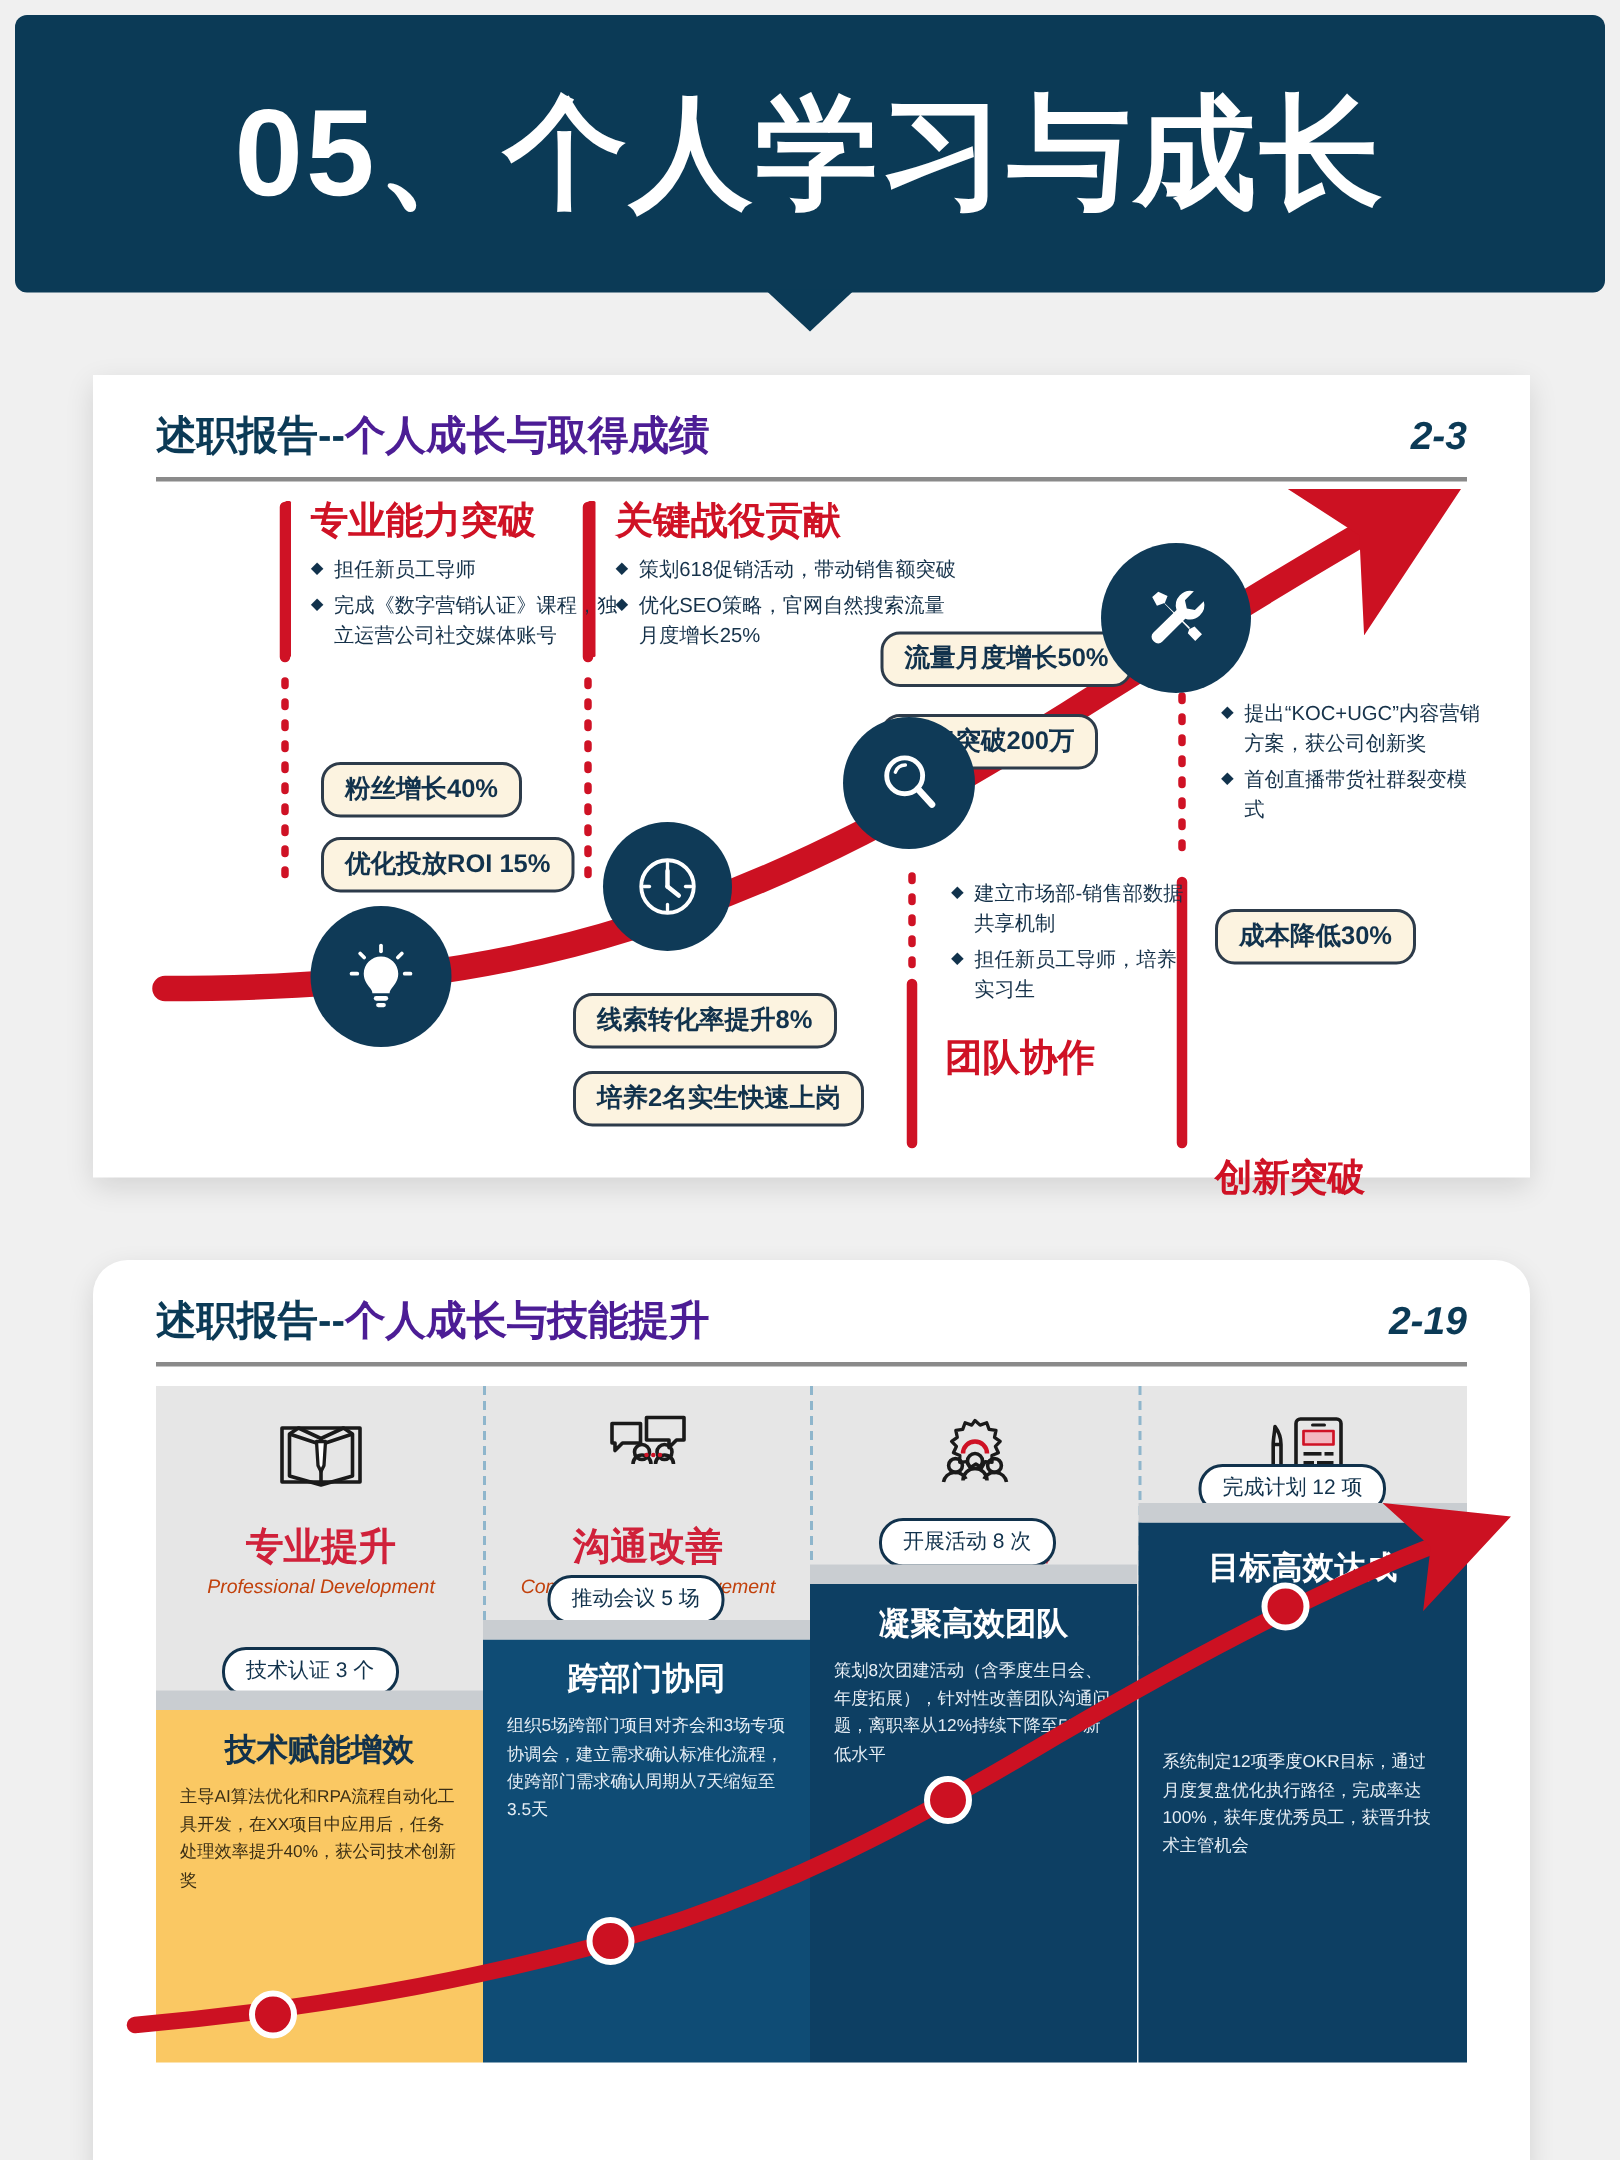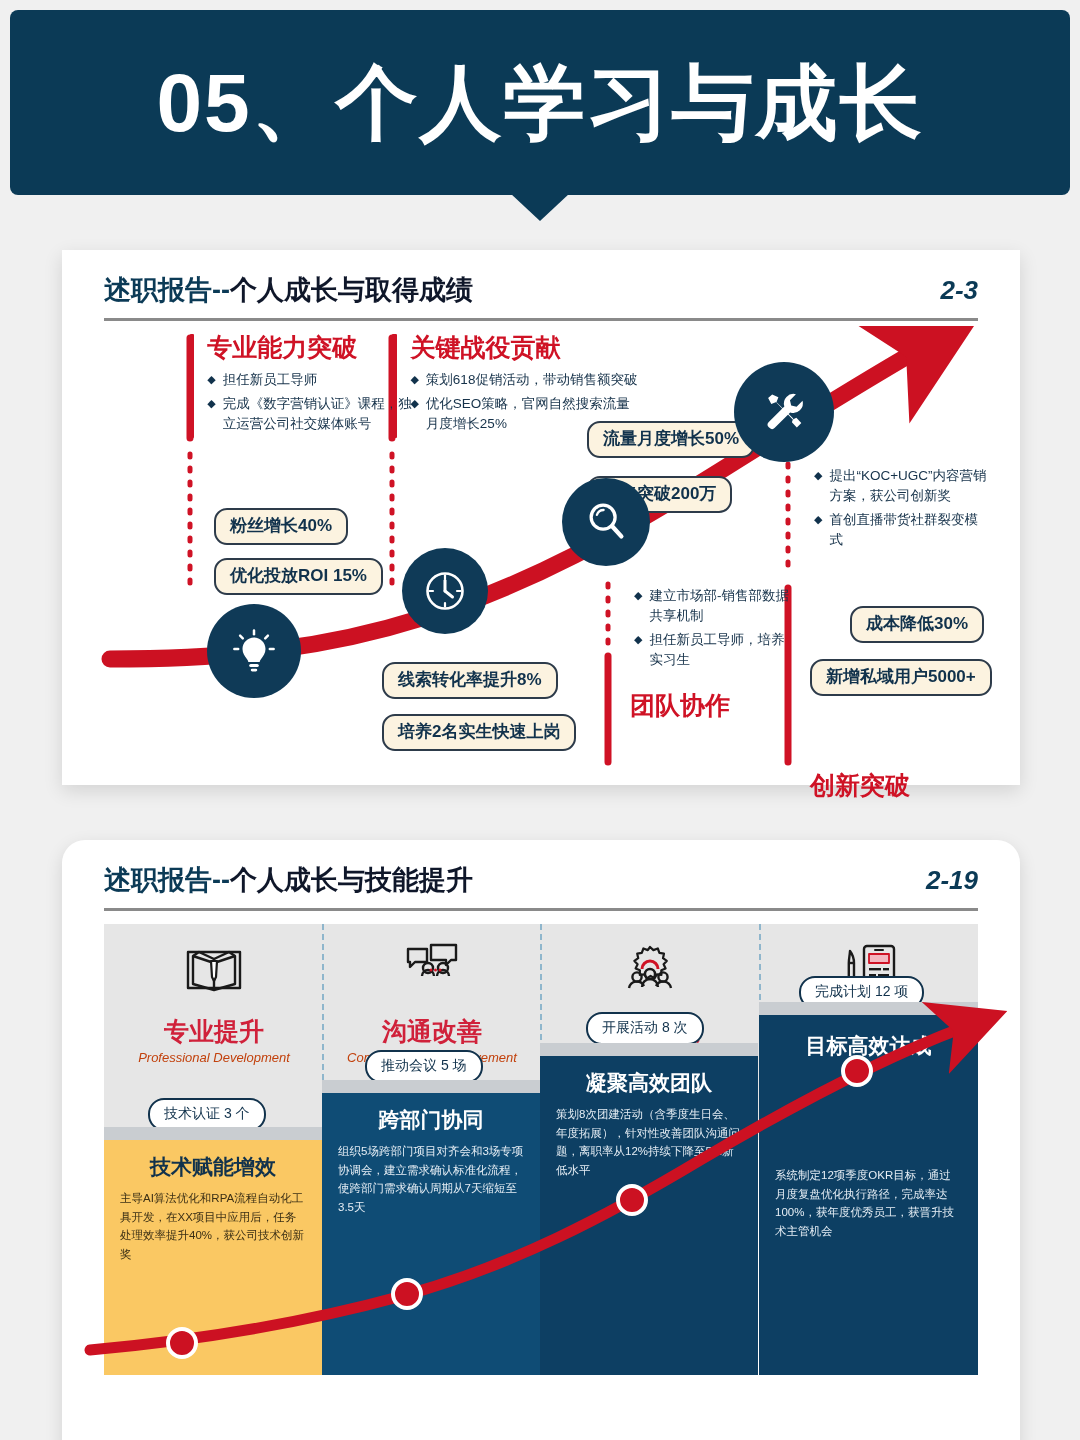--- a/index.html
+++ b/index.html
@@ -44,21 +44,21 @@
   }
   #card1 { left: 62px; top: 250px; width: 958px; height: 535px; }
   #card2 { left: 62px; top: 840px; width: 958px; height: 623px; border-radius: 23px; }
 
   .card-head {
     position: absolute; left: 42px; top: 22px; right: 42px;
     display: flex; align-items: baseline; justify-content: space-between;
   }
   .card-title { font-size: 27px; font-weight: 700; white-space: nowrap; }
   .t-navy { color: #0b3a56; }
-  .t-red  { color: #0f172a; }
+  .t-red  { color: #4c1d95; }
   .page-no { font-size: 26px; font-weight: 700; color: #0b3a56; font-style: italic; }
   .head-rule {
     position: absolute; left: 42px; right: 42px; top: 68px;
     height: 3px; background: #8a8a8a;
   }
 
   
   .curve-area { position: absolute; left: 0; top: 76px; width: 958px; height: 459px; }
   .curve-svg { position: absolute; left: 0; top: 0; }
 
@@ -248,22 +248,21 @@
         </div>
       </div>
       <div class="sec-title" style="position:absolute; left:748px; top:446px;">创新突破</div>
 
       <div class="pill" style="left:152px; top:182px;">粉丝增长40%</div>
       <div class="pill" style="left:152px; top:232px;">优化投放ROI 15%</div>
       <div class="pill" style="left:525px; top:95px;">流量月度增长50%</div>
       <div class="pill" style="left:525px; top:150px;">销售突破200万</div>
       <div class="pill" style="left:320px; top:336px;">线索转化率提升8%</div>
       <div class="pill" style="left:320px; top:388px;">培养2名实生快速上岗</div>
-      <div class="pill" style="left:788px; top:280px;text-align:right;">成本降低30%</div>
-      <div class="pill" style="left:748px; top:333px;">新增私域用户5000+</div>
+      <div class="pill" style="left:748px; top:280px;text-align:right;">成本降低30%</div>
 
       <div class="node" style="left:145px; top:278px; width:94px; height:94px;">
         <svg width="46" height="46" viewBox="0 0 48 48">
           <path d="M24 10 C17.4 10 12 15.4 12 22 c0 4.6 2.5 7.6 4.4 10 1.1 1.4 1.6 2.4 1.6 3.6 h12 c0-1.2 .5-2.2 1.6-3.6 C33.5 29.6 36 26.6 36 22 36 15.4 30.6 10 24 10 z" fill="#ffffff"></path>
           <rect x="19" y="37.6" width="10" height="3.2" rx="1.6" fill="#ffffff"></rect>
           <rect x="20.6" y="42.4" width="6.8" height="3" rx="1.5" fill="#ffffff"></rect>
           <g stroke="#ffffff" stroke-width="2.6" stroke-linecap="round">
             <line x1="24" y1="2.5" x2="24" y2="6.5"></line>
             <line x1="9.5" y1="8" x2="12.3" y2="10.8"></line>
             <line x1="38.5" y1="8" x2="35.7" y2="10.8"></line>

